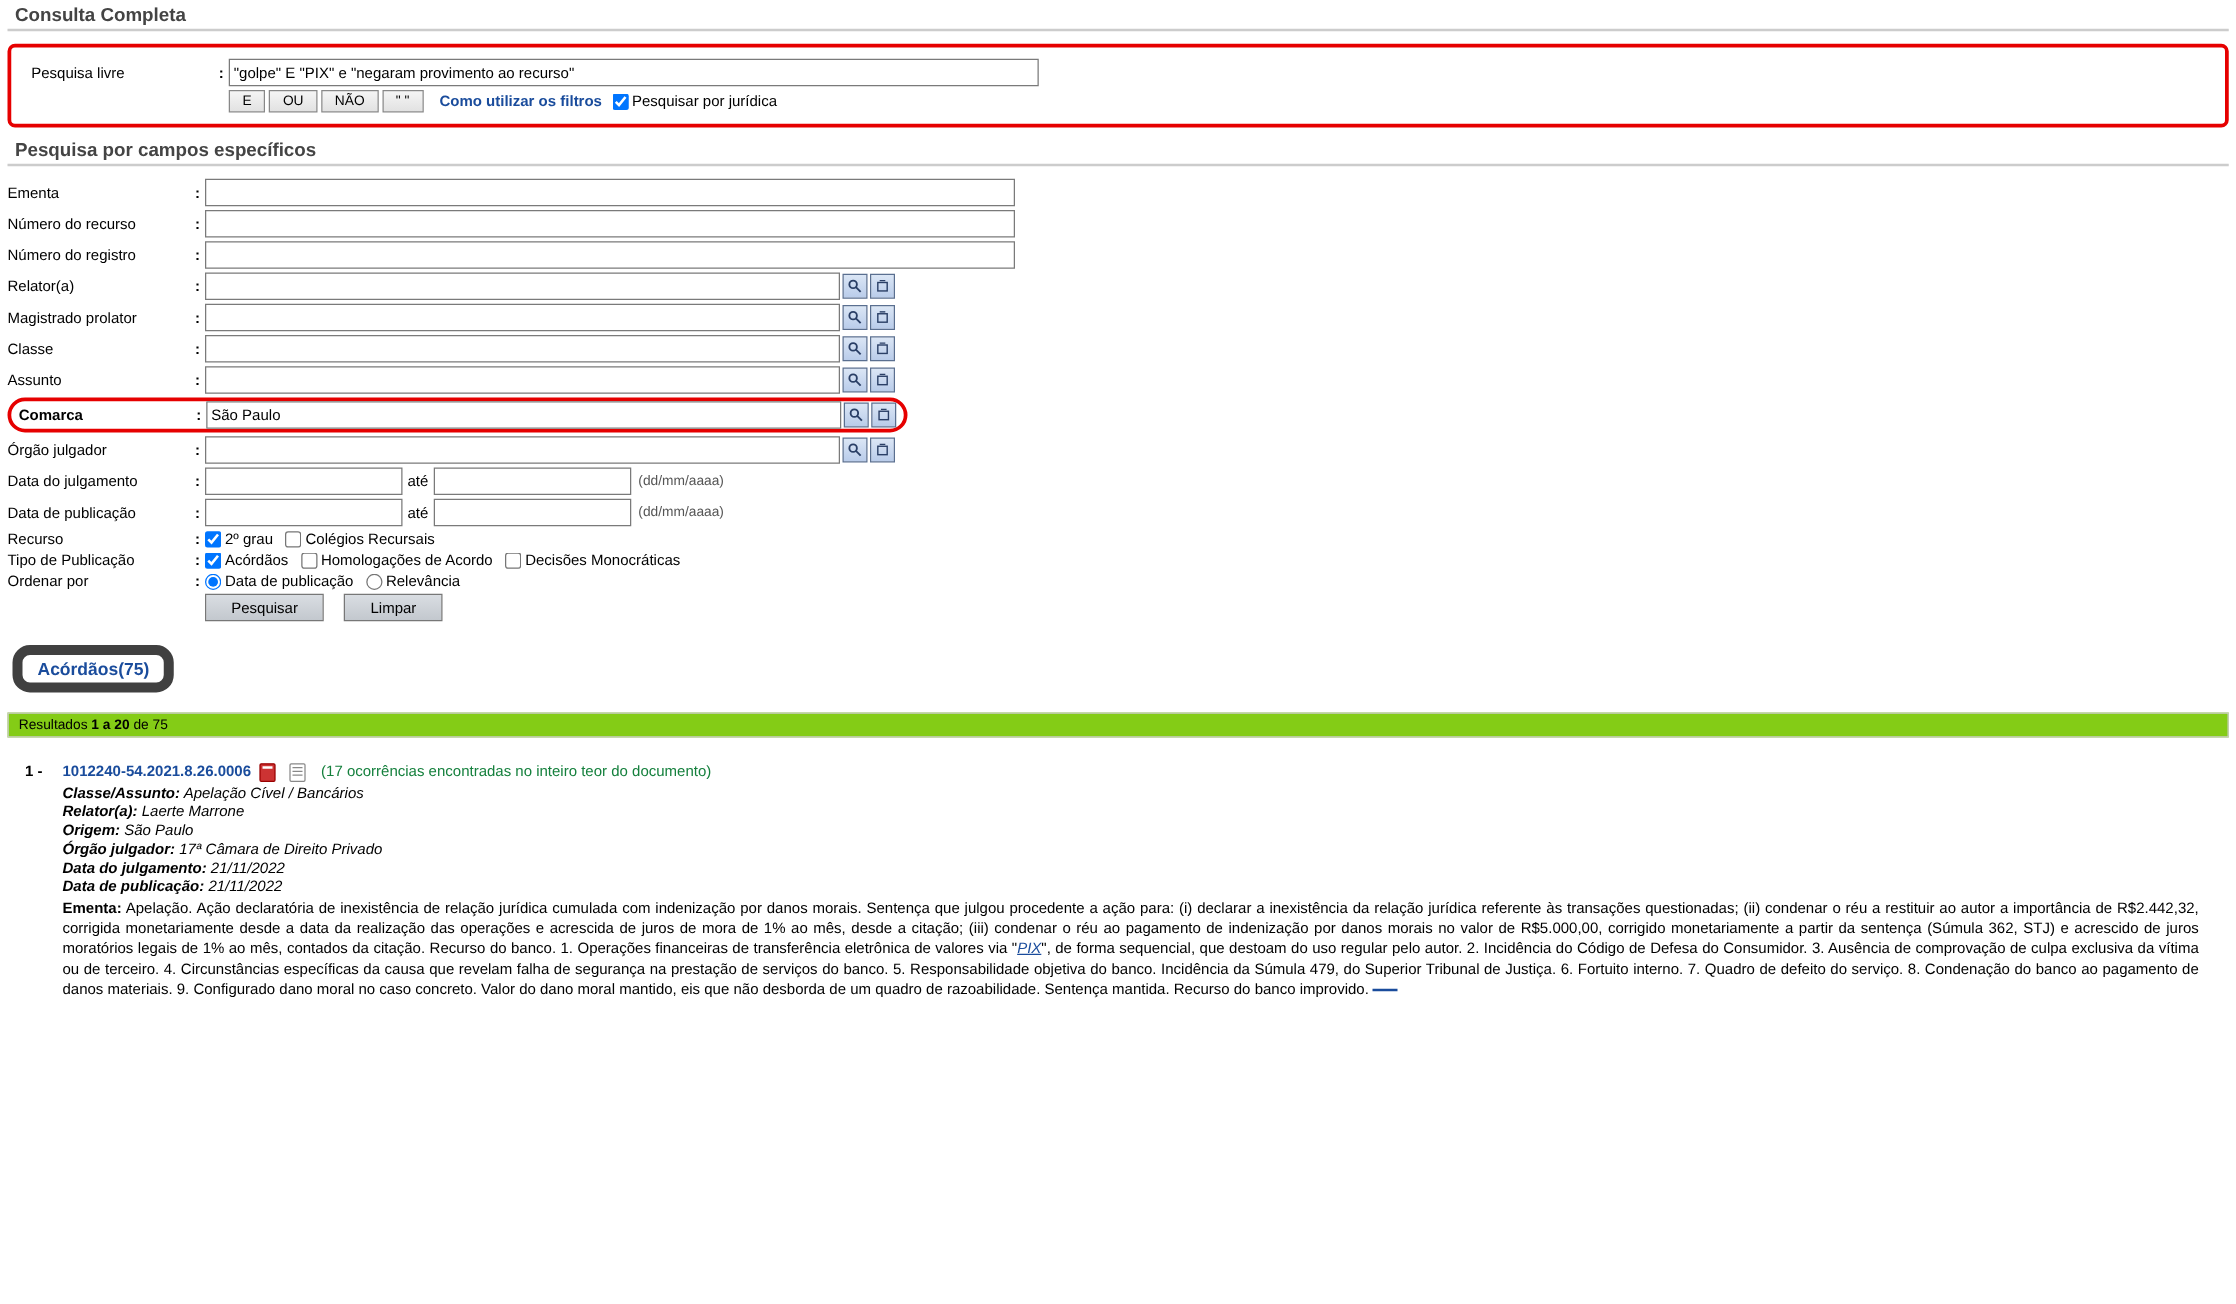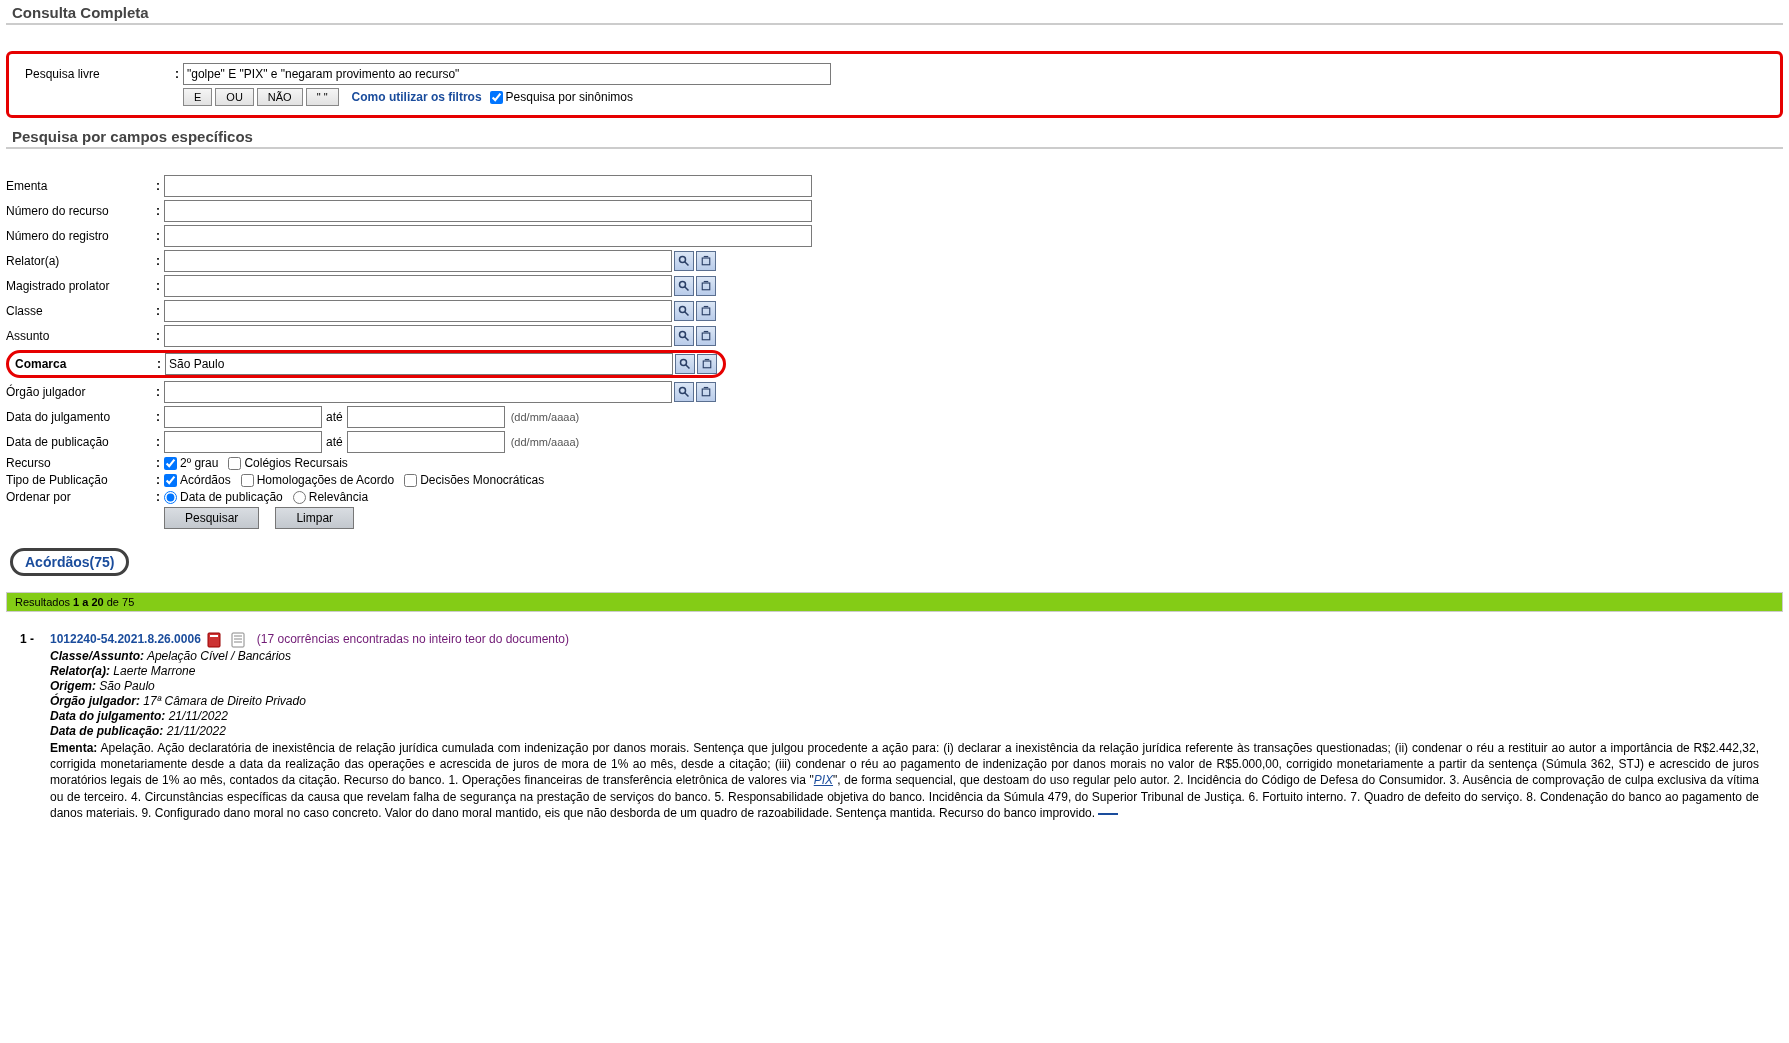--- a/index.html
+++ b/index.html
@@ -1,38 +1,38 @@
 <!DOCTYPE html>
 <html><head>
 <meta charset="utf-8">
 <style>
   html,body{margin:0;padding:0;font-family:Verdana,Arial,sans-serif;font-size:12px;color:#000;background:#fff;}
-  .section-title{font-size:15px;font-weight:bold;color:#444;border-bottom:2px solid #ccc;padding:4px 0 2px 6px;margin:0 6px 26px 6px;}
+  .section-title{font-size:15px;font-weight:bold;color:#444;border-bottom:2px solid #ccc;padding:4px 0 2px 6px;margin:0 6px 10px 6px;}
   .row{display:flex;align-items:center;margin:3px 6px;}
   .label{width:150px;font-size:12px;}
   .colon{padding:0 4px 0 0;font-weight:bold;}
   .wide-input{width:640px;height:18px;border:1px solid #7a7a7a;padding:1px 3px;font-size:12px;}
   .med-input{width:500px;height:18px;border:1px solid #7a7a7a;padding:1px 3px;font-size:12px;}
   .short-input{width:150px;height:18px;border:1px solid #7a7a7a;padding:1px 3px;font-size:12px;}
   .btn{background:linear-gradient(#f5f5f5,#e2e2e2);border:1px solid #888;padding:2px 10px;font-size:11px;cursor:pointer;margin-right:3px;}
   .btn-action{background:linear-gradient(#d9dde2,#c3c8ce);border:1px solid #777;padding:3px 20px;font-weight:normal;font-size:12px;cursor:pointer;margin-right:16px;}
   .filters-help{color:#1a4c9c;font-weight:bold;font-size:12px;margin-left:10px;cursor:pointer;}
   .ibox{display:inline-flex;align-items:center;justify-content:center;width:18px;height:18px;border:1px solid #5a6f90;background:linear-gradient(#dbe6f5,#b9ccea);margin-left:2px;cursor:pointer;}
   .ibox svg{width:12px;height:12px;}
   .hint{color:#555;font-size:11px;margin-left:6px;}
   .ate{margin:0 4px;font-size:12px;}
   .hl-box{border:3px solid #e60000;border-radius:6px;padding:6px 10px;margin:6px;}
   .hl-row{display:inline-block;border:3px solid #e60000;border-radius:14px;padding:0 6px;}
-  .tab{display:inline-block;border:3px solid #404040;border-radius:14px;padding:3px 12px;margin:16px 6px 4px 10px;font-size:14px;font-weight:bold;color:#1a4c9c;cursor:pointer;}
+  .tab{display:inline-block;border:8px solid #404040;border-radius:14px;padding:3px 12px;margin:16px 6px 4px 10px;font-size:14px;font-weight:bold;color:#1a4c9c;cursor:pointer;}
   .results-bar{background:#84cc16;border:1px solid #ccc;padding:3px 8px;margin:12px 6px;font-size:11px;}
   .result{margin:20px 30px 0 20px;display:flex;font-size:12px;}
   .result-idx{font-weight:bold;width:30px;}
   .result-body{flex:1;}
   .proc-link{color:#1a4c9c;font-weight:bold;cursor:pointer;}
-  .occ{color:#701a75;margin-left:6px;}
+  .occ{color:#15803d;margin-left:6px;}
   .icon-doc{display:inline-block;width:14px;height:16px;margin:0 3px;vertical-align:middle;}
   .field-line{margin:1px 0;font-style:italic;}
   .field-line b{font-weight:bold;}
   .ementa{text-align:justify;line-height:1.35;margin-top:2px;}
   .pix{color:#1a4c9c;font-style:italic;text-decoration:underline;}
   .bottom-line{display:inline-block;width:20px;height:2px;background:#1a4c9c;vertical-align:middle;}
   input[type=checkbox],input[type=radio]{margin:0 3px 0 0;vertical-align:middle;}
   label{font-size:12px;margin-right:10px;}
 </style>
 </head>
@@ -48,21 +48,21 @@
     <div class="colon">:</div>
     <input class="wide-input" type="text" value="&quot;golpe&quot; E &quot;PIX&quot; e &quot;negaram provimento ao recurso&quot;" style="">
   </div>
   <div class="row" style="padding-left:158px;">
     <button class="btn">E</button>
     <button class="btn">OU</button>
     <button class="btn">NÃO</button>
     <button class="btn">" "</button>
     <span class="filters-help">Como utilizar os filtros</span>
     <input type="checkbox" checked="" style="margin-left: 8px;">
-    <label>Pesquisa por sinônimos</label>
+    <label>Pesquisar por jurídica</label>
   </div>
 </div>
 
 <div class="section-title">Pesquisa por campos específicos</div>
 
 <div class="row">
     <div class="label">Ementa</div>
     <div class="colon">:</div>
     <input class="wide-input" type="text" value="" style="">
   </div>

